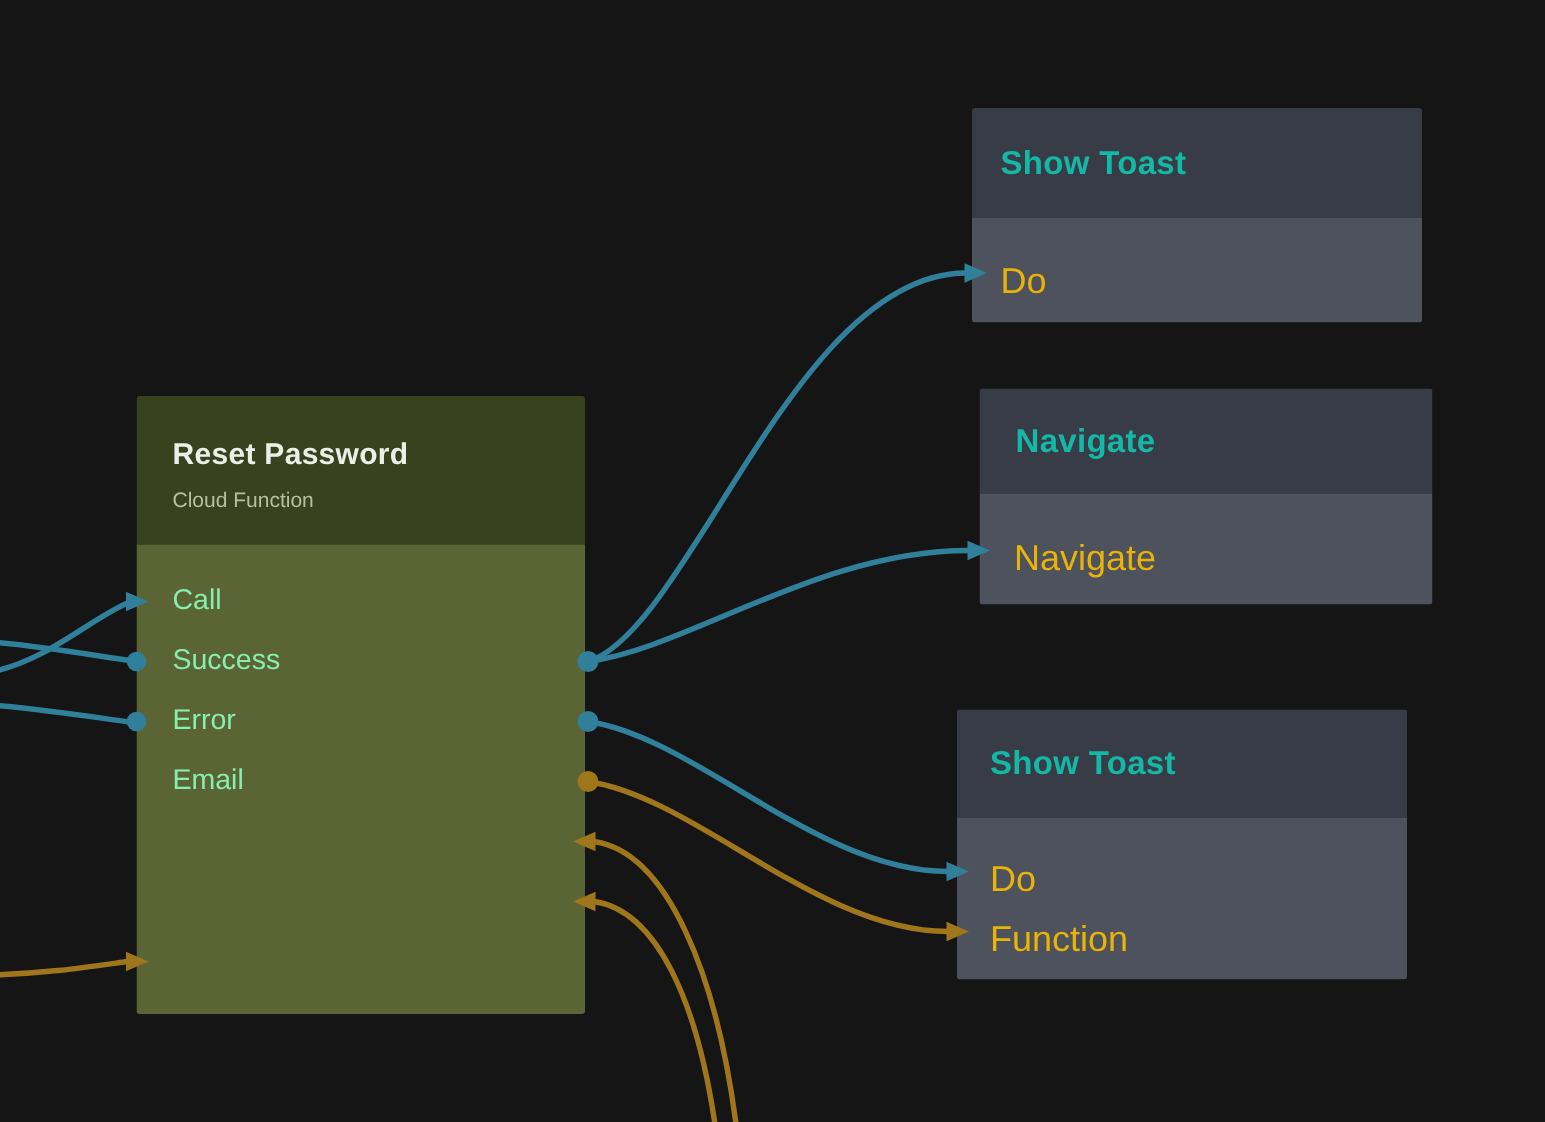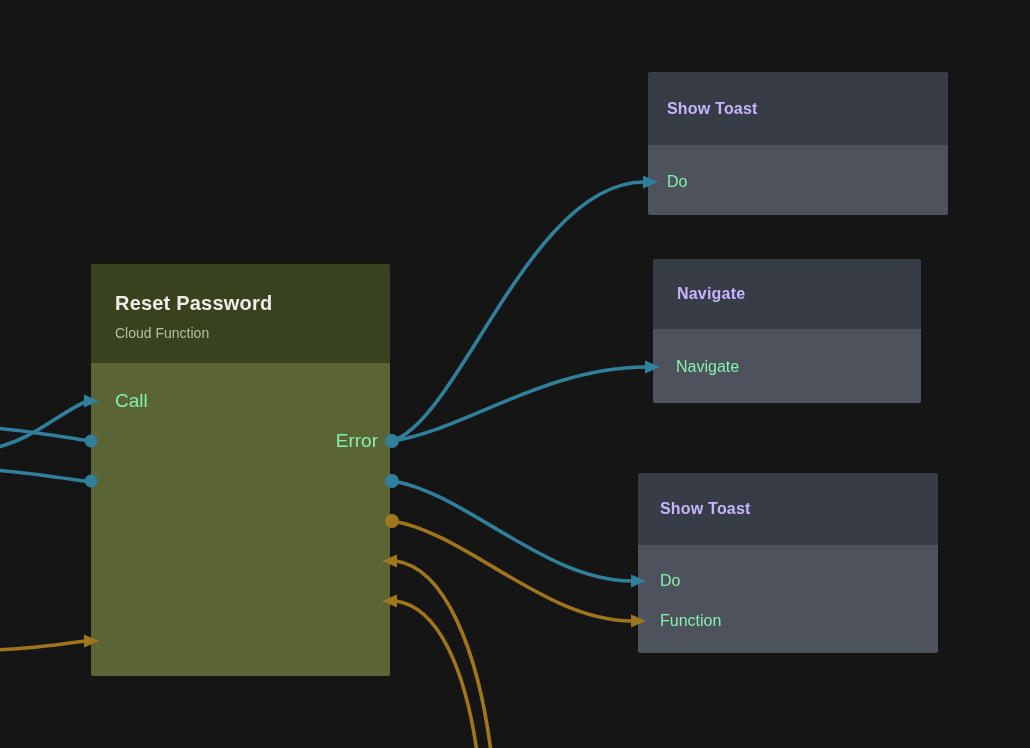--- a/index.html
+++ b/index.html
@@ -13,25 +13,25 @@
   .node.fn .nbody{background:var(--function-body,#5a6435);}
   .node.action .nhead{background:var(--action-header,#383c46);}
   .node.action .nbody{background:var(--action-body,#4d525c);}
   .nhead{box-sizing:border-box;}
   .nbody{box-sizing:border-box;}
   
   .fn .nhead{padding:24px 0 0 24px;}
   .fn .ntitle{font-size:20px;font-weight:700;color:#ecefe6;line-height:30px;letter-spacing:.2px;}
   .fn .nsub{font-size:14px;font-weight:400;color:#b5bfa4;line-height:31px;}
   .fn .prow{height:40px;display:flex;align-items:center;font-size:19px;color:#86efac;padding:0 12px 0 24px;}
-  .prow.right{justify-content:flex-end;}
+  .prow.right{}
   
   .action .nhead{display:flex;align-items:center;}
-  .action .ntitle{font-size:16px;font-weight:700;color:#c4b5fd;letter-spacing:.2px;}
-  .action .prow{height:40px;display:flex;align-items:center;font-size:16px;color:#86efac;}
+  .action .ntitle{font-size:22px;font-weight:700;color:#14b8a6;letter-spacing:.2px;}
+  .action .prow{height:40px;display:flex;align-items:flex-end;font-size:24px;color:#eab308;}
   .node.st1 .nhead{padding-left:19px;} .node.st1 .prow{padding-left:19px;}
   .node.nav .nhead{padding-left:24px;} .node.nav .prow{padding-left:23px;}
   .node.st2 .nhead{padding-left:22px;} .node.st2 .prow{padding-left:22px;}
   
   svg.wires{position:absolute;left:0;top:0;pointer-events:none;}
   .wire{fill:none;stroke-width:3.6px;}
   .wire.exec{stroke:var(--exec,#30809c);}
   .wire.data{stroke:var(--data,#a0761d);}
   .glyph.exec{fill:var(--exec,#30809c);stroke:none;}
   .glyph.data{fill:var(--data,#a0761d);stroke:none;}
@@ -43,38 +43,44 @@
 
   <div class="node fn" style="left:91px;top:264px;width:299px;height:412px;">
     <div class="nhead" style="height:99px;">
       <div class="ntitle">Reset Password</div>
       <div class="nsub">Cloud Function</div>
     </div>
     <div class="nbody" style="height:313px;padding-top:18px;">
       <div class="prow">
         <span>Call</span>
       </div>
+      <div class="prow">
+        <span>Success</span>
+      </div>
       <div class="prow right">
         <span>Error</span>
+      </div>
+      <div class="prow right">
+        <span>Email</span>
       </div>
     </div>
   </div>
 
   <div class="node action st1" style="left:648px;top:72px;width:300px;height:143px;">
     <div class="nhead" style="height:73px;">
       <div class="ntitle">Show Toast</div>
     </div>
     <div class="nbody" style="height:70px;padding-top:17px;">
       <div class="prow">
         <span>Do</span>
       </div>
     </div>
   </div>
 
-  <div class="node action nav" style="left:653px;top:259px;width:268px;height:144px;">
+  <div class="node action nav" style="left:653px;top:259px;width:302px;height:144px;">
     <div class="nhead" style="height:70px;">
       <div class="ntitle">Navigate</div>
     </div>
     <div class="nbody" style="height:74px;padding-top:18px;">
       <div class="prow">
         <span>Navigate</span>
       </div>
     </div>
   </div>
 

